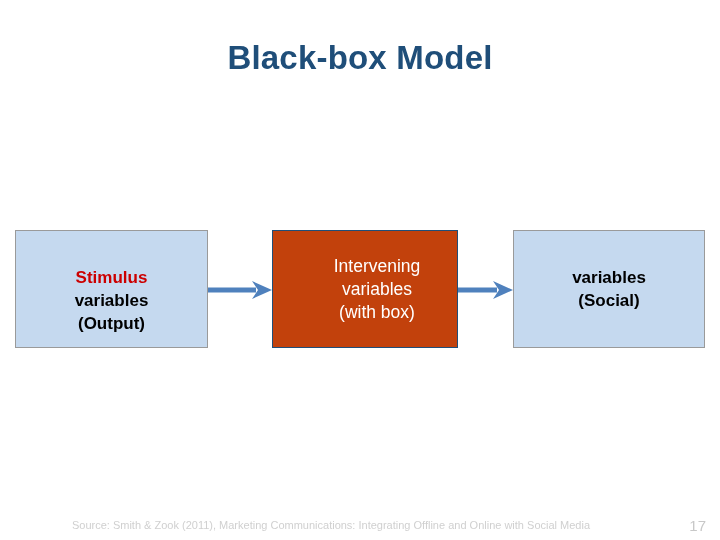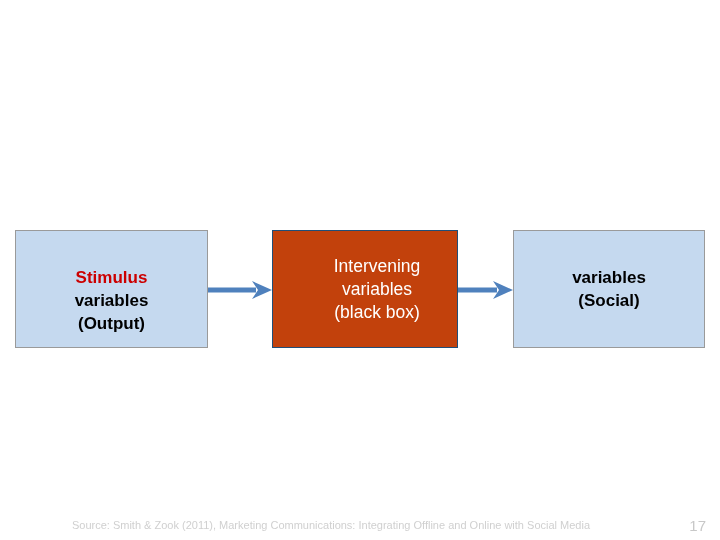--- a/index.html
+++ b/index.html
@@ -129,40 +129,41 @@
     font-size: 15px;
     color: #c8c8c8;
     line-height: 13px;
   }
 </style>
 </head>
 <body>
 
 <div class="slide">
 
+  <div class="slide-title">Black-box Model</div>
 
   <div class="diagram">
 
     <div class="node node-light node-stimulus">
       <div class="node-line accent">Stimulus</div>
       <div class="node-line">variables</div>
       <div class="node-line">(Output)</div>
     </div>
 
     <div class="arrow arrow-1">
       <svg width="64" height="20" viewBox="0 0 64 20" aria-hidden="true">
         <rect x="0" y="7.5" width="48" height="5" fill="#4f81bd"></rect>
         <polygon points="44,1 64,10 44,19 50,10" fill="#4f81bd"></polygon>
       </svg>
     </div>
 
     <div class="node node-dark node-intervening">
       <div class="node-line">Intervening</div>
       <div class="node-line">variables</div>
-      <div class="node-line">(black box)</div>
+      <div class="node-line">(with box)</div>
     </div>
 
     <div class="arrow arrow-2">
       <svg width="55" height="20" viewBox="0 0 55 20" aria-hidden="true">
         <rect x="0" y="7.5" width="39" height="5" fill="#4f81bd"></rect>
         <polygon points="35,1 55,10 35,19 41,10" fill="#4f81bd"></polygon>
       </svg>
     </div>
 
     <div class="node node-light node-response">

